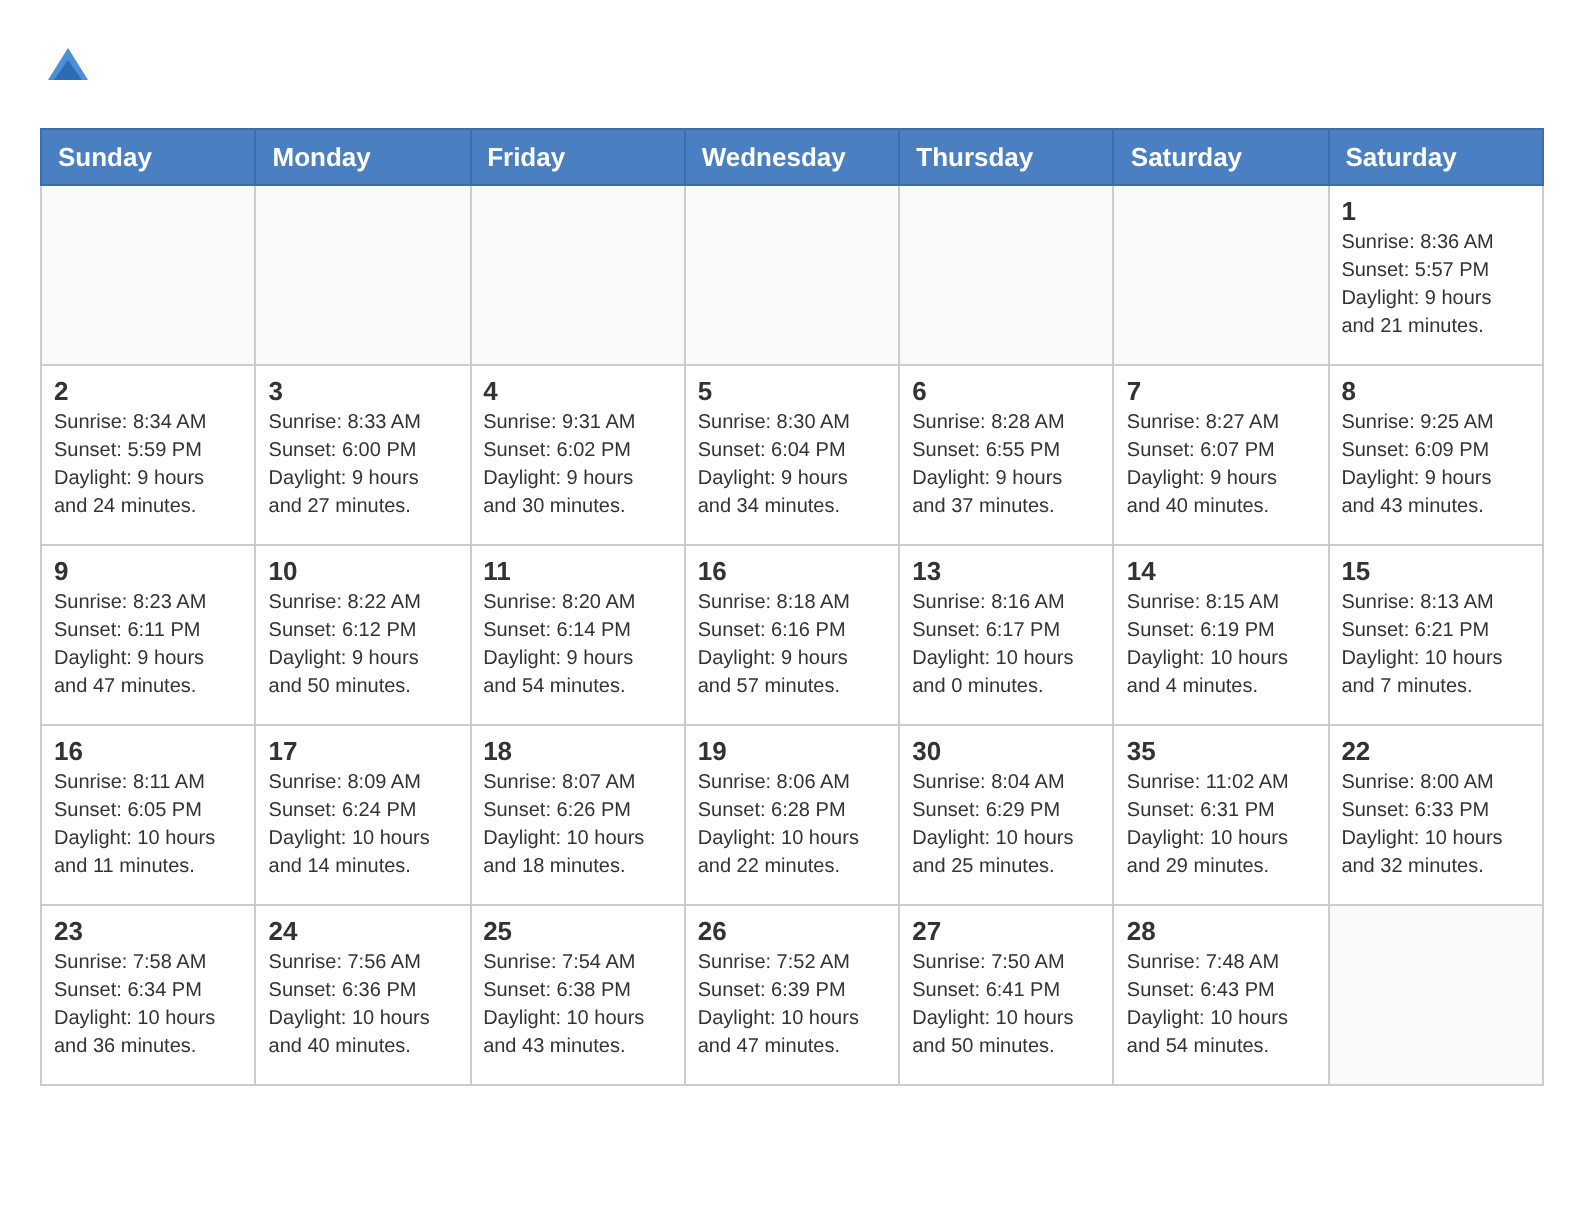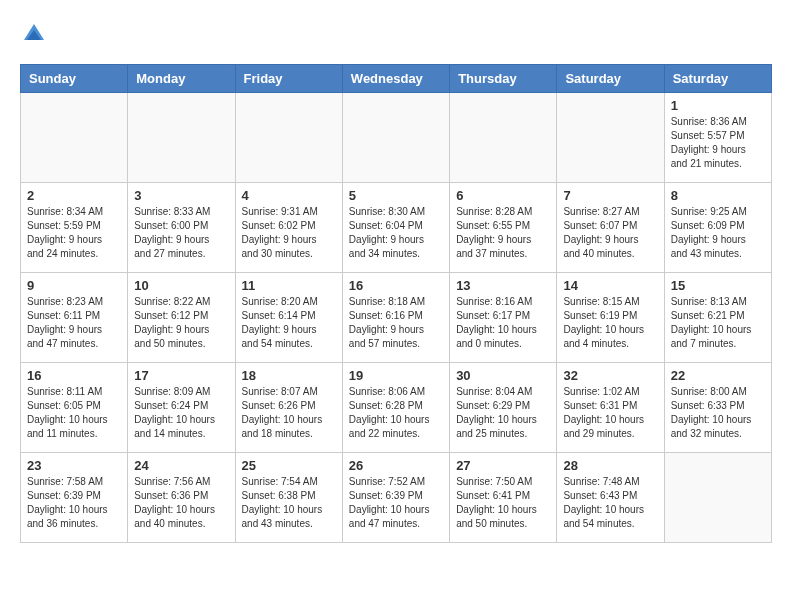--- a/index.html
+++ b/index.html
@@ -250,37 +250,37 @@
 Sunset: 6:28 PM
 Daylight: 10 hours and 22 minutes.</div>
         </td>
         <td>
           <span class="day-num">30</span>
           <div class="day-info">Sunrise: 8:04 AM
 Sunset: 6:29 PM
 Daylight: 10 hours and 25 minutes.</div>
         </td>
         <td>
-          <span class="day-num">32</span>
-          <div class="day-info">Sunrise: 1:02 AM
+          <span class="day-num">35</span>
+          <div class="day-info">Sunrise: 11:02 AM
 Sunset: 6:31 PM
 Daylight: 10 hours and 29 minutes.</div>
         </td>
         <td>
           <span class="day-num">22</span>
           <div class="day-info">Sunrise: 8:00 AM
 Sunset: 6:33 PM
 Daylight: 10 hours and 32 minutes.</div>
         </td>
       </tr>
       <tr>
         <td>
           <span class="day-num">23</span>
           <div class="day-info">Sunrise: 7:58 AM
-Sunset: 6:39 PM
+Sunset: 6:34 PM
 Daylight: 10 hours and 36 minutes.</div>
         </td>
         <td>
           <span class="day-num">24</span>
           <div class="day-info">Sunrise: 7:56 AM
 Sunset: 6:36 PM
 Daylight: 10 hours and 40 minutes.</div>
         </td>
         <td>
           <span class="day-num">25</span>

